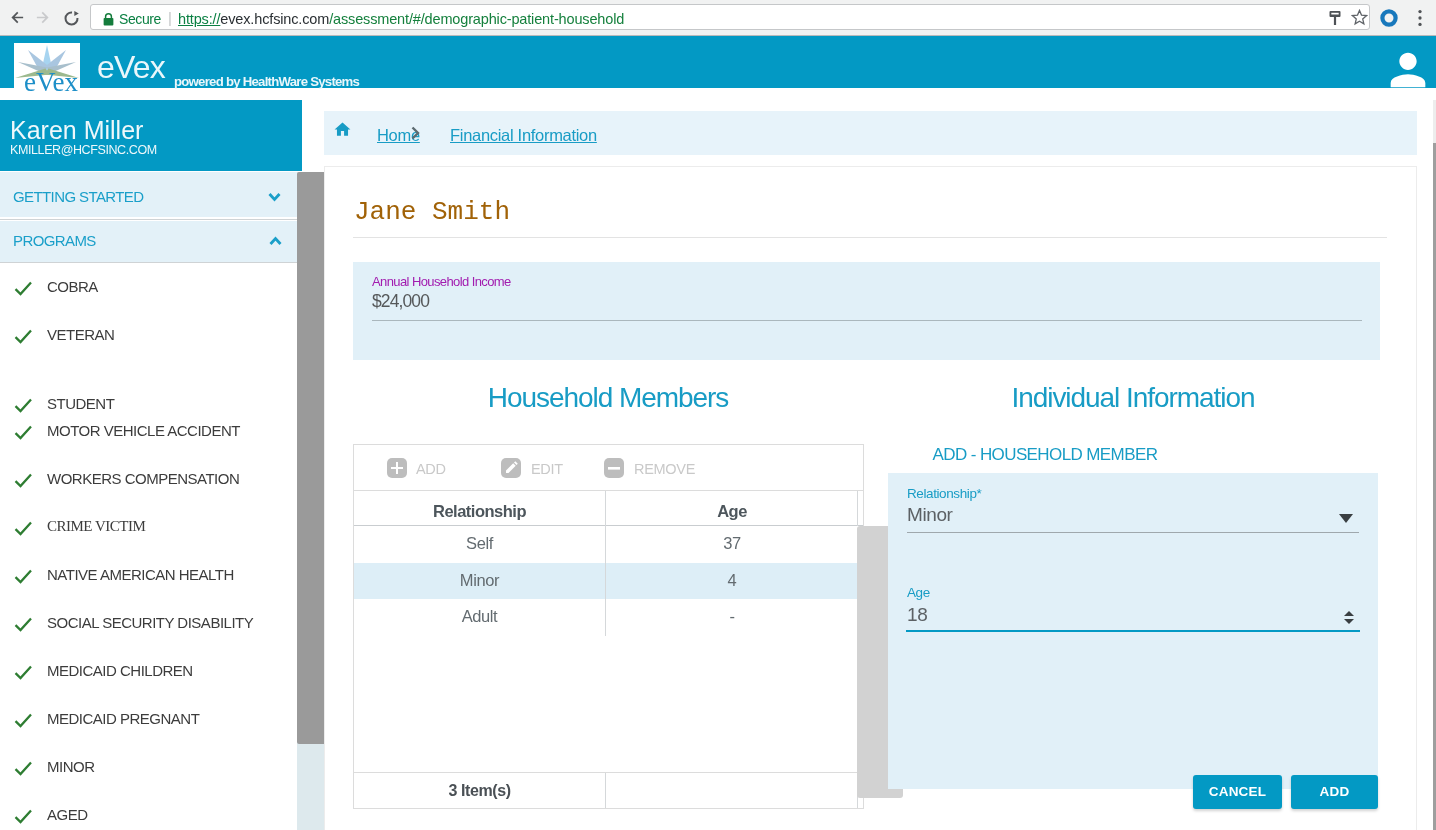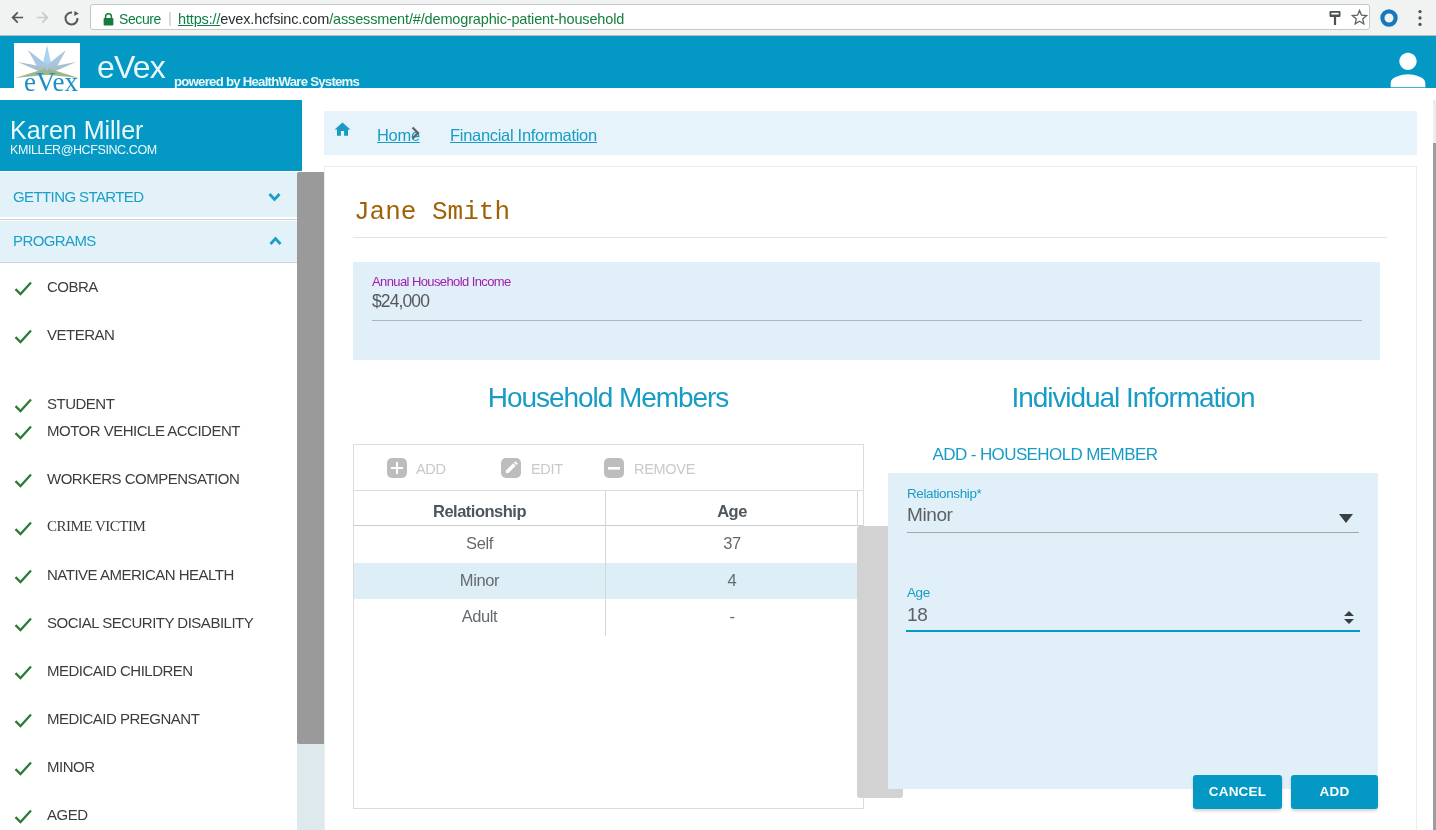--- a/index.html
+++ b/index.html
@@ -287,20 +287,25 @@
     </div>
     <div class="grow" style="top:117.5px;background:#ddeef7">
       <div class="gcell1">Minor</div>
       <div class="gcell2">4</div>
     </div>
     <div class="grow" style="top:154px">
       <div class="gcell1">Adult</div>
       <div class="gcell2">-</div>
     </div>
     <div class="colsep"></div>
+    <div class="foot">
+      <div style="position:absolute;left:251px;top:0;width:1px;height:35px;background:#d5d8da"></div>
+      <div style="position:absolute;left:503px;top:0;width:1px;height:35px;background:#d5d8da"></div>
+      <div class="gcell1" style="top:10px">3 Item(s)</div>
+    </div>
   </div>
   <div class="abs" id="gridthumb"></div>
 
   <div class="abs" id="addtitle">ADD - HOUSEHOLD MEMBER</div>
   <div class="abs" id="formpanel">
     <div class="flbl" style="top:13.6px">Relationship*</div>
     <div class="fval" style="top:32.4px">Minor</div>
     <div style="position:absolute;left:19px;top:58.5px;width:452px;height:1px;background:#9fa8ad"></div>
     <svg style="position:absolute;left:451px;top:41px" width="14" height="9" viewBox="0 0 14 9">
       <path d="M0 0h14L7 9z" fill="#3a3f42"></path>

